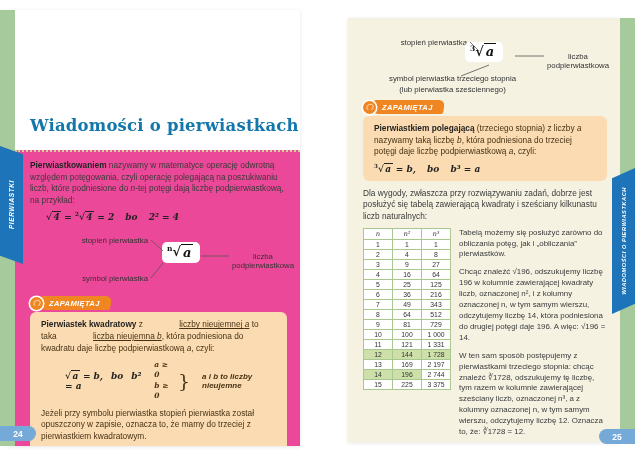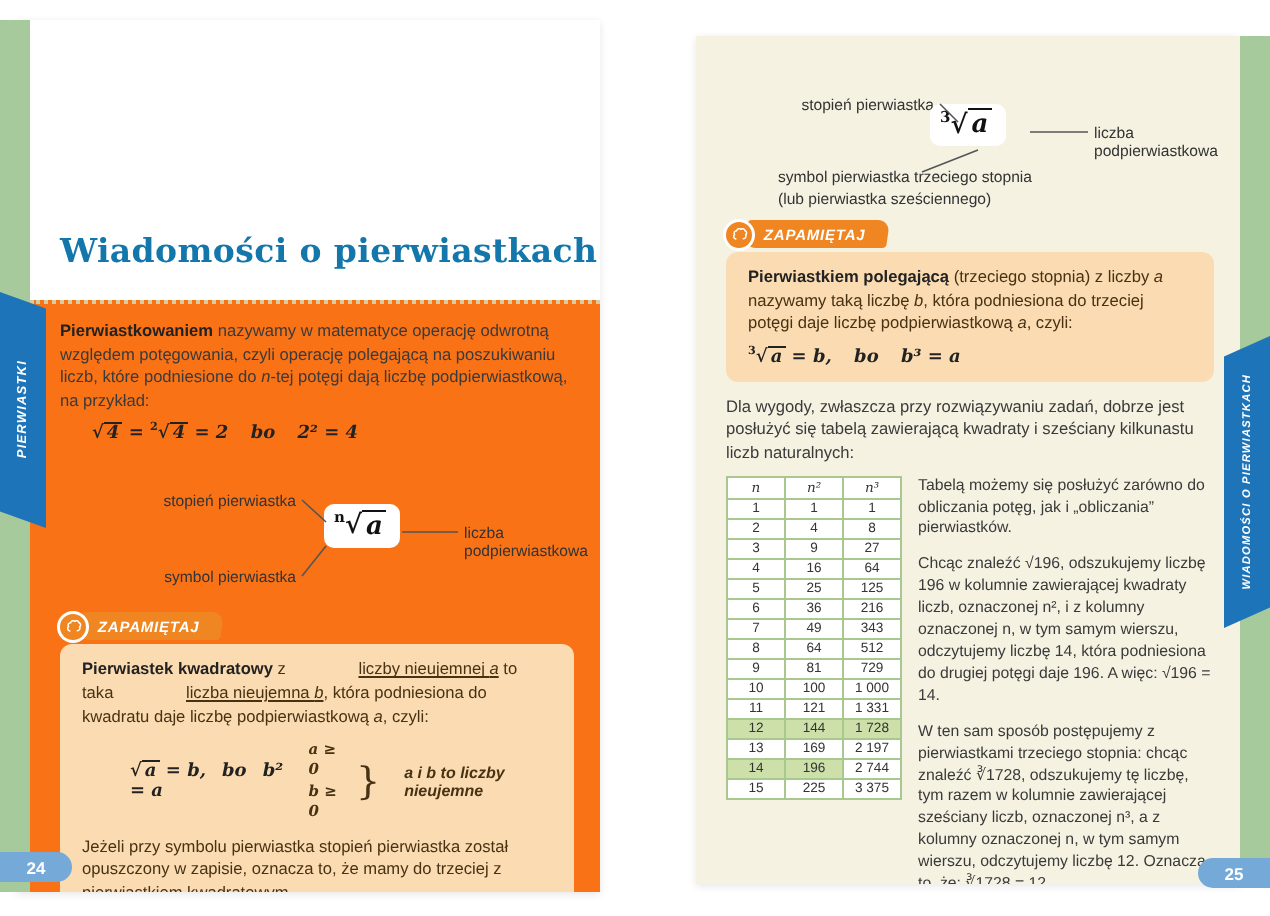--- a/index.html
+++ b/index.html
@@ -27,37 +27,37 @@
     font-size:6.5px;letter-spacing:0.6px;white-space:nowrap;}
   .vtab-right .vtext{font-size:5.6px;}
   .page-pill{position:absolute;background:#74a9d8;color:#fff;font-size:8.5px;font-weight:bold;
     display:flex;align-items:center;justify-content:center;}
   .pill-left{left:0;top:426px;width:36px;height:15px;border-radius:0 8px 8px 0;text-align:right;}
   .pill-right{left:599px;top:429px;width:36px;height:15px;border-radius:8px 0 0 8px;}
 
   
   .title{position:absolute;left:22px;top:106px;font-family:"DejaVu Serif",serif;font-weight:bold;
     font-size:16.5px;color:#1477ab;letter-spacing:0.2px;}
-  .cream-panel{position:absolute;left:7px;top:140px;right:0;bottom:0;background:#f97316;
+  .cream-panel{position:absolute;left:7px;top:140px;right:0;bottom:0;background:#ec4899;
     border-top:2px dotted #d6cc9f;padding:8px 13px 0 15px;box-sizing:border-box;}
 
   .txt{font-size:8.3px;line-height:1.4;margin:0;}
   .b{font-weight:bold;color:#222;}
   .i{font-style:italic;}
   .u{text-decoration:underline;padding-left:34px;}
 
   .formula{font-family:"DejaVu Serif",serif;font-style:italic;font-weight:bold;font-size:9px;color:#222;}
   .formula .gap{display:inline-block;width:8px;}
   .rad sup{font-size:0.62em;font-style:normal;}
   .rad .bar{border-top:1px solid currentColor;padding:0 1.5px;}
   .example{margin:5px 0 2px 16px;}
 
   
-  .diagram{position:relative;height:58px;margin-top:18px;}
-  .dg-label{position:absolute;font-size:7.8px;color:#333;}
+  .diagram{position:relative;height:58px;margin-top:8px;}
+  .dg-label{position:absolute;font-size:7.8px;color:#333;text-align:center;}
   .root-box{position:absolute;background:#fff;border-radius:5px;padding:2px 7px 3px 5px;
     font-family:"DejaVu Serif",serif;font-style:italic;font-weight:bold;font-size:13px;color:#111;}
   .root-box sup{font-size:7.5px;font-style:normal;}
   .root-box .bar{border-top:1.3px solid #111;padding:0 2px;}
   .dg-svg{position:absolute;left:0;top:0;}
   .dg-svg line{stroke:#555;stroke-width:0.8;}
 
   
   .module{margin-top:8px;}
   .mod-head{display:flex;align-items:center;position:relative;z-index:1;}

